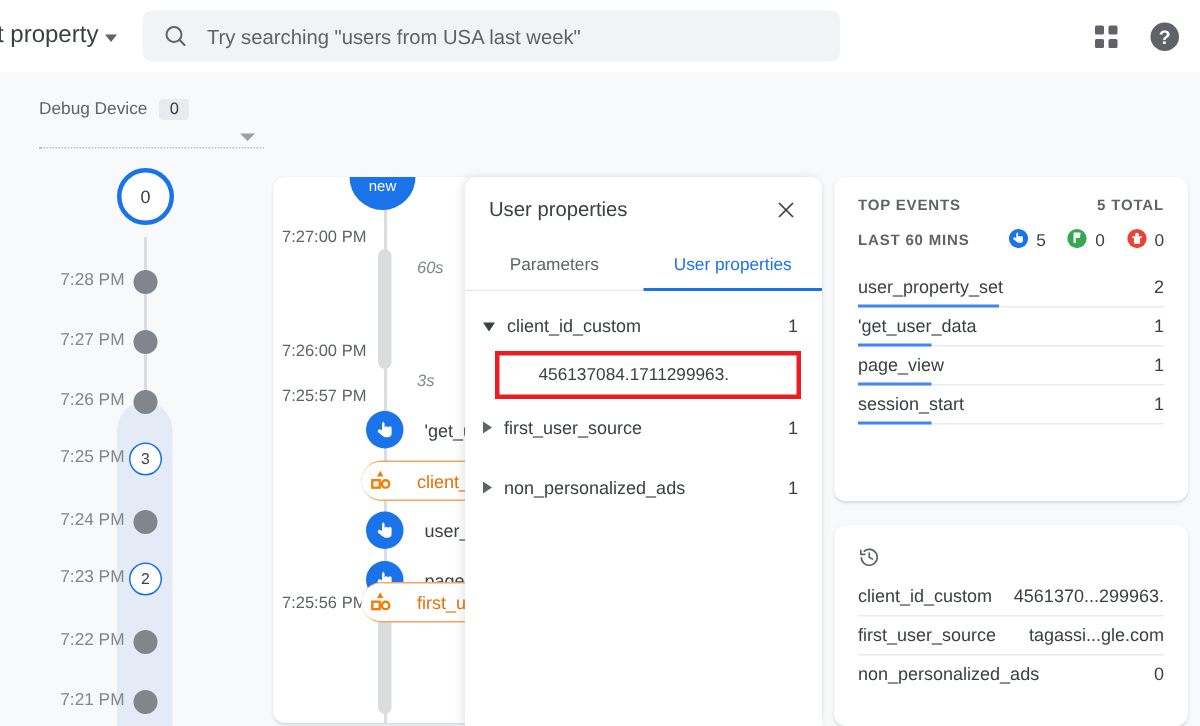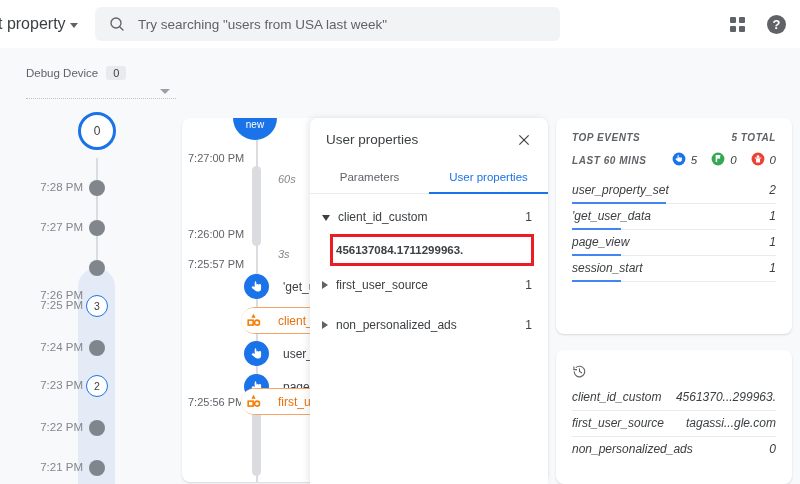--- a/index.html
+++ b/index.html
@@ -212,33 +212,33 @@
     border-right: 4.5px solid transparent;
     border-top: 6px solid #3c4043;
     border-bottom: 0;
     margin-top: 2px;
   }
   .up-key { font-size: 12px; color: #3c4043; flex: 1; }
   .up-cnt { font-size: 12px; color: #3c4043; }
   .up-value-box {
     margin: 4px 14px 6px 20px;
     border: 3px solid #ea1c24;
-    padding: 7px 3px;
-    font-size: 11.5px; color: #3c4043; font-weight: bold;
+    padding: 7px 26px;
+    font-size: 11.5px; color: #3c4043;
   }
 
   
   .card {
     position: absolute;
     background: #fff; border-radius: 8px;
     box-shadow: 0 1px 2px rgba(60,64,67,.18);
   }
   #top-events-card { left: 556px; top: 118px; width: 236px; height: 216px; }
   #user-props-card { left: 556px; top: 350px; width: 236px; height: 134px; }
-  .card-pad { padding: 14px 16px 0 16px; font-style: italic; }
+  .card-pad { padding: 14px 16px 0 16px; }
   .card-head {
     display: flex; justify-content: space-between; align-items: center;
     font-size: 10px; letter-spacing: .55px; font-weight: bold;
     color: #5f6368; text-transform: uppercase;
   }
   .card-sub {
     display: flex; justify-content: space-between; align-items: center;
     margin-top: 9px;
   }
   .sub-left { font-size: 10px; letter-spacing: .55px; font-weight: bold; color: #5f6368; }
@@ -310,21 +310,21 @@
     <div class="tl-highlight"></div>
     <div id="tl-nodes">
         <div class="tl-node big" style="top: 2px;">
           <span>0</span>
         </div>
         <div class="tl-node" style="top: 70px;"></div>
         <div class="tl-time" style="top: 71px;">7:28 PM</div>
         <div class="tl-node" style="top: 110px;"></div>
         <div class="tl-time" style="top: 111px;">7:27 PM</div>
         <div class="tl-node" style="top: 150px;"></div>
-        <div class="tl-time" style="top: 151px; margin-top: 28px;">7:26 PM</div>
+        <div class="tl-time" style="top: 151px;">7:26 PM</div>
         <div class="tl-node med" style="top: 185px;">
           <span>3</span>
         </div>
         <div class="tl-time" style="top: 189px; text-align: right;">7:25 PM</div>
         <div class="tl-node" style="top: 230px;"></div>
         <div class="tl-time" style="top: 231px;">7:24 PM</div>
         <div class="tl-node med" style="top: 265px;">
           <span>2</span>
         </div>
         <div class="tl-time" style="top: 269px;">7:23 PM</div>

